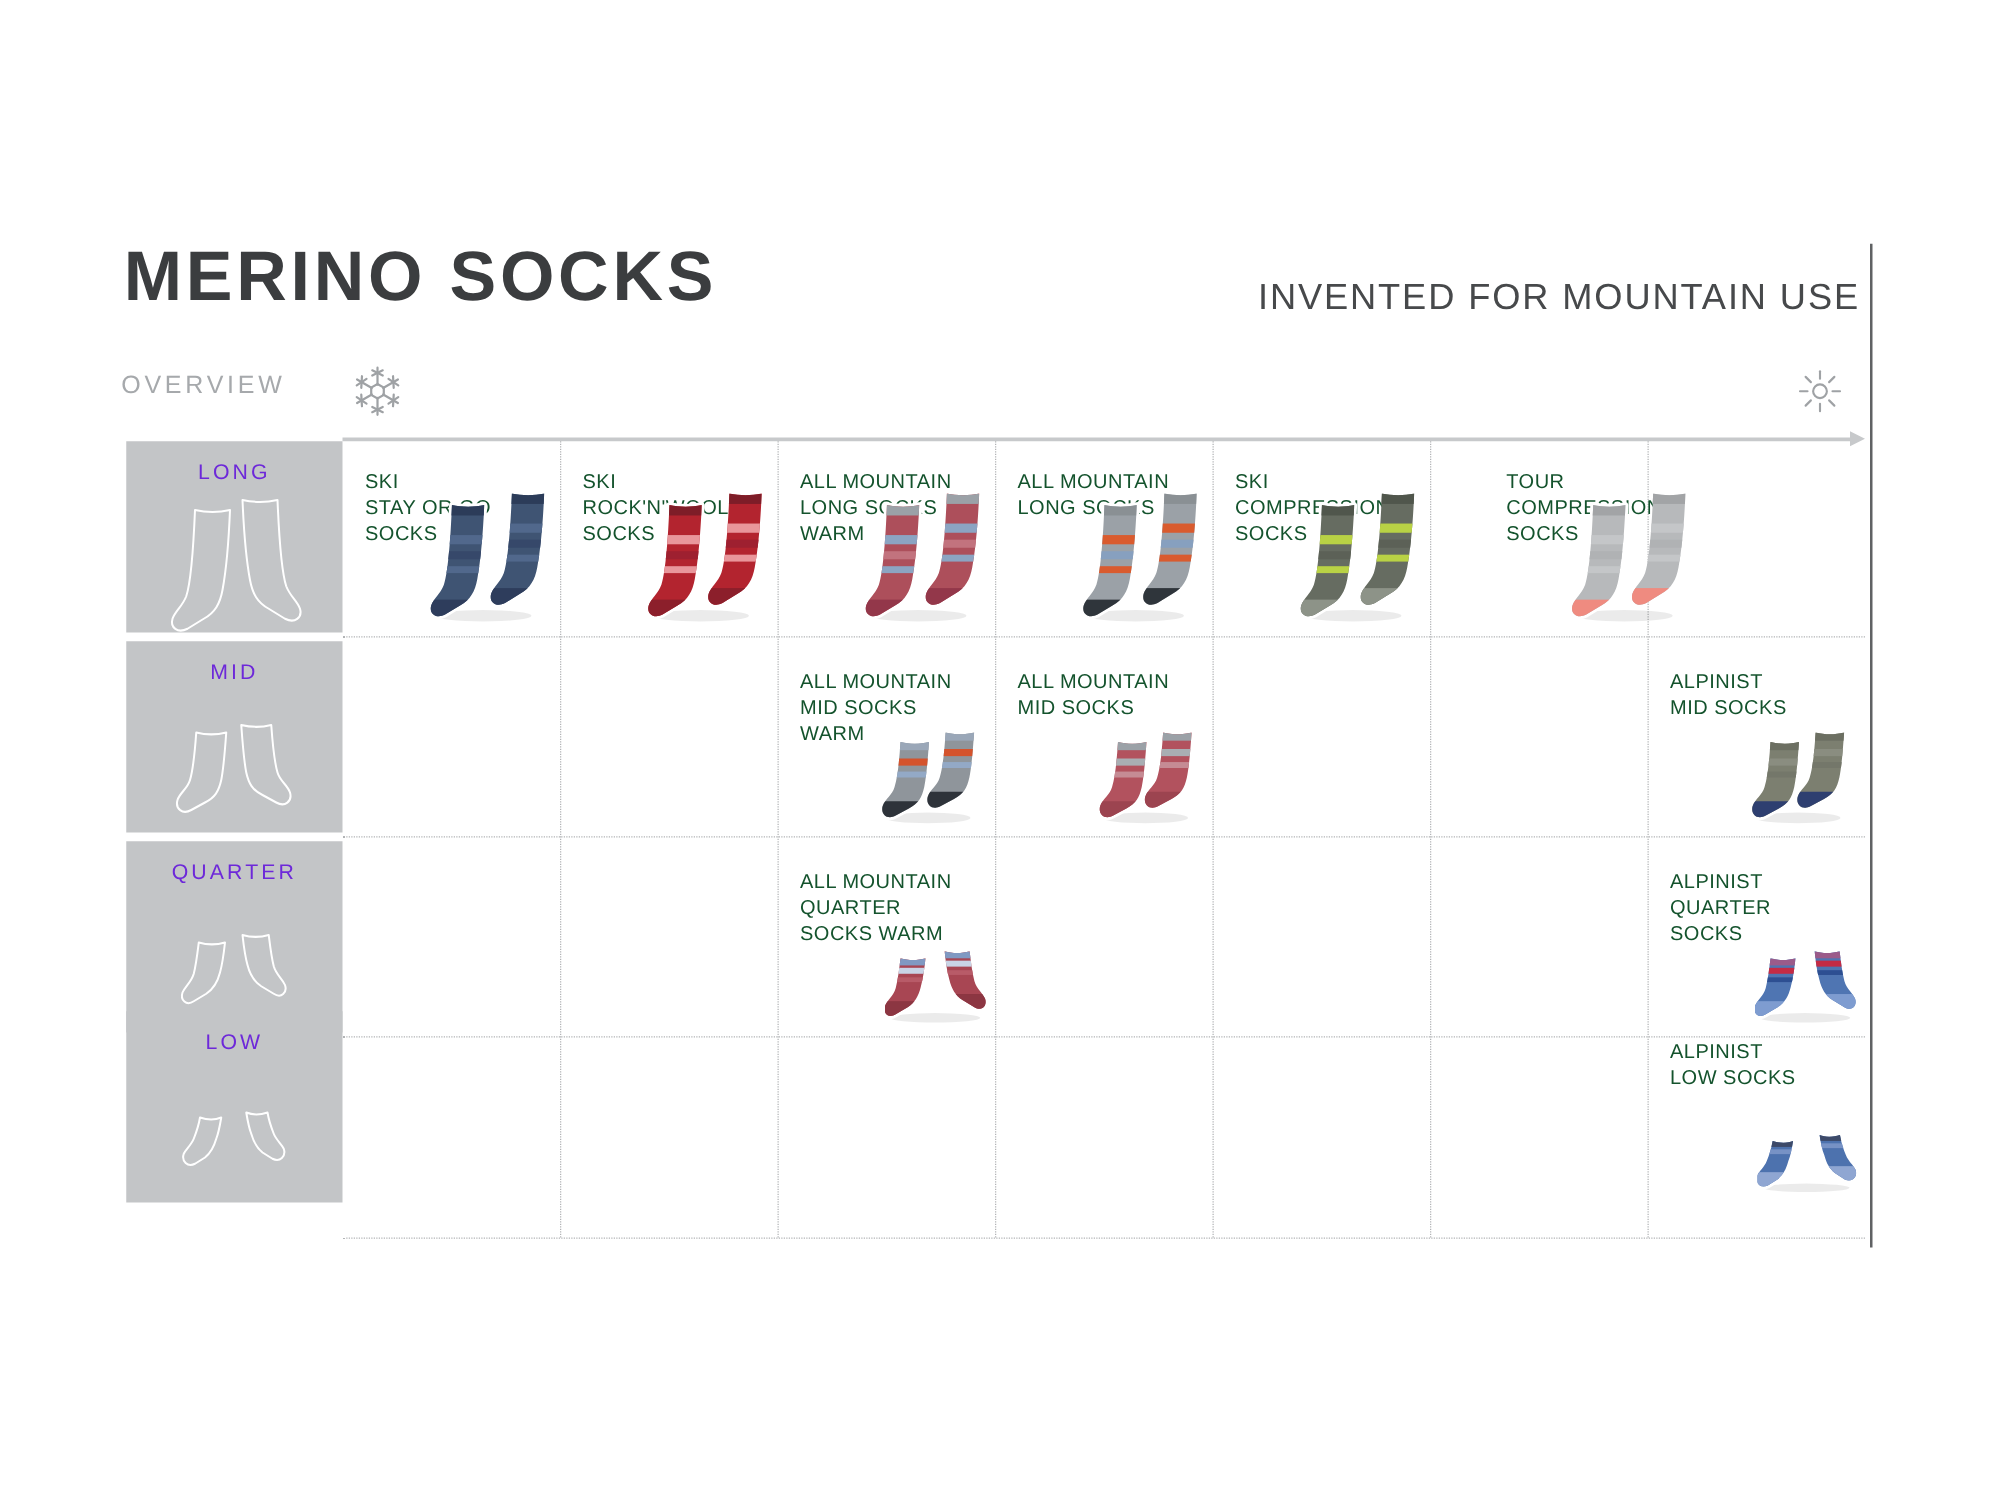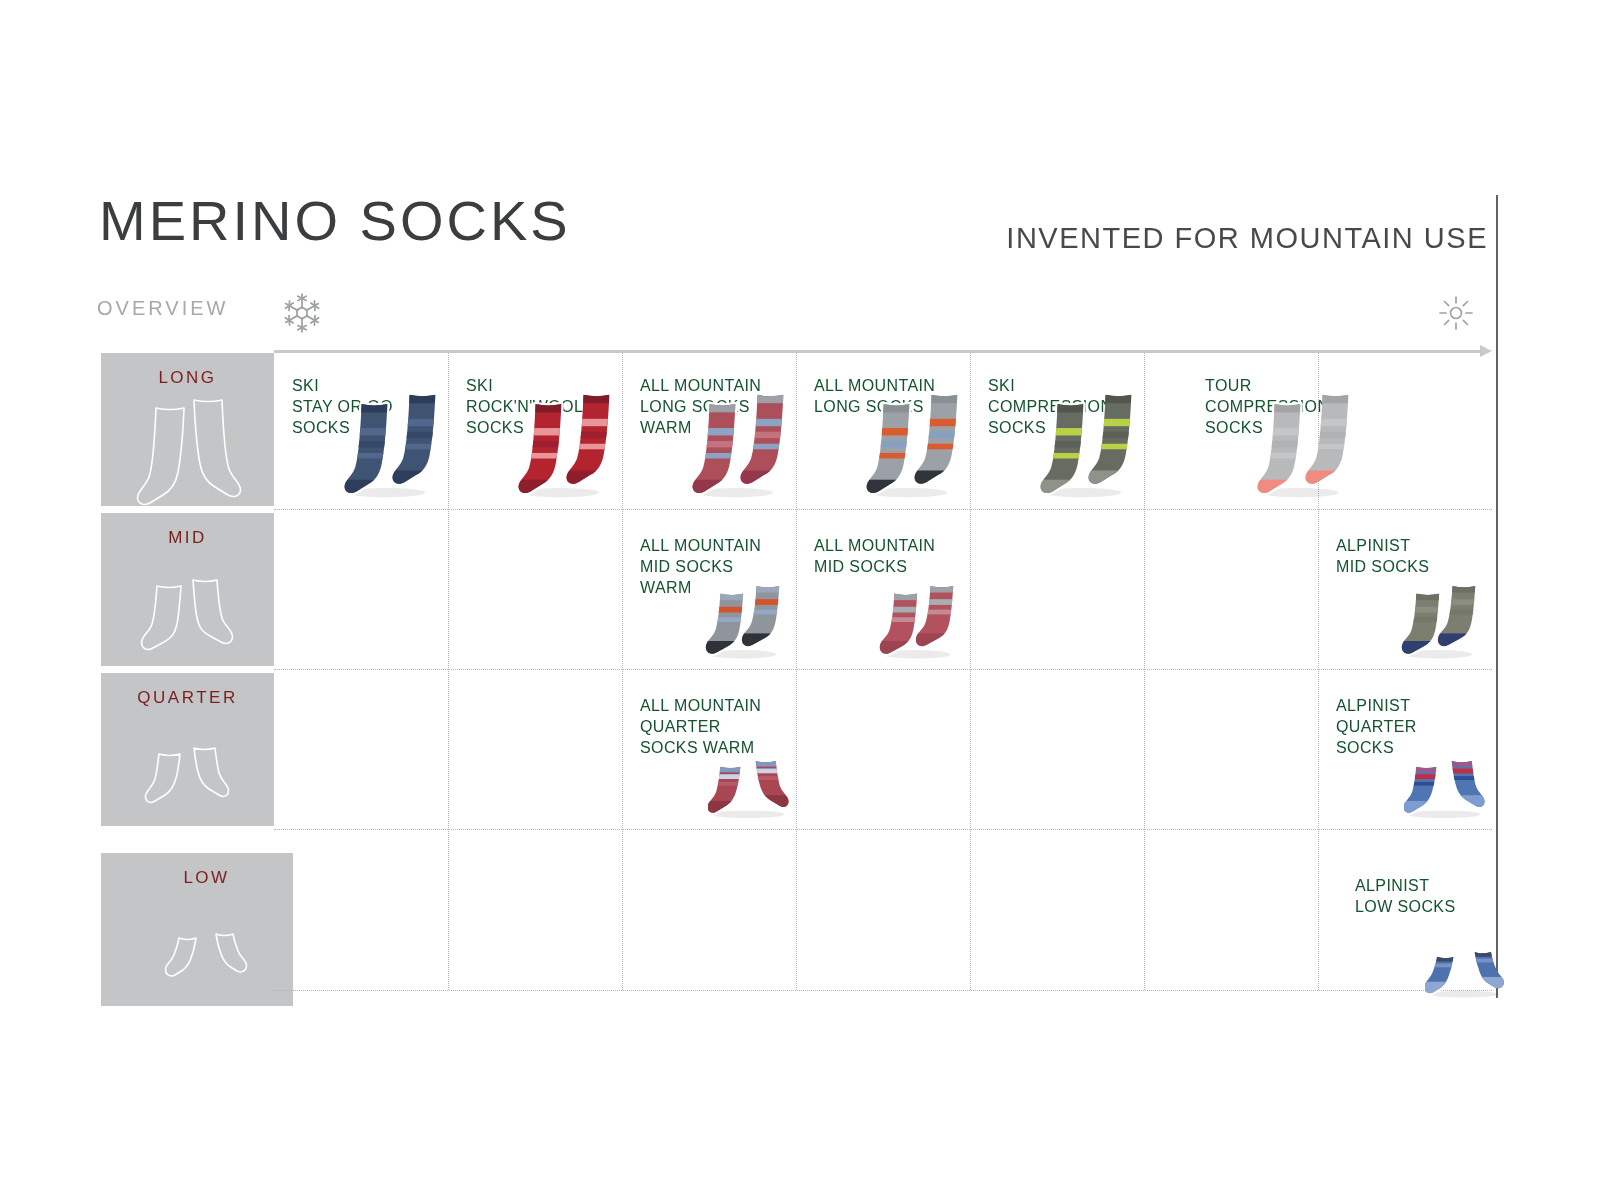--- a/index.html
+++ b/index.html
@@ -4,21 +4,21 @@
 <style>
   html,body{margin:0;padding:0;}
   body{
     width:1600px;height:1200px;position:relative;background:#ffffff;
     font-family:"Liberation Sans","DejaVu Sans",sans-serif;overflow:hidden;
     -webkit-font-smoothing:antialiased;
   }
   
   .page-title{
     position:absolute;left:99px;top:192px;font-size:56px;line-height:1.05;
-    font-weight:400;letter-spacing:3px;color:#3b3d3f;
+    font-weight:700;letter-spacing:3px;color:#3b3d3f;
   }
   .tagline{
     position:absolute;right:112px;top:222px;font-size:29px;font-weight:400;
     letter-spacing:1.5px;color:#47494b;margin-left:44px;
   }
   .section-label{
     position:absolute;left:97px;top:297px;font-size:20px;font-weight:400;
     letter-spacing:3px;color:#a6a9ac;
   }
   .cold-icon{position:absolute;left:280px;top:291px;}
@@ -26,23 +26,23 @@
   
   .axis-arrow{position:absolute;left:274px;top:350px;width:1206px;height:3px;background:#c7c9cb;}
   .axis-arrow::after{
     content:"";position:absolute;right:-12px;top:-5px;width:0;height:0;
     border-left:12px solid #c7c9cb;border-top:6.5px solid transparent;border-bottom:6.5px solid transparent;
   }
   .right-rule{position:absolute;left:1496px;top:195px;width:2px;height:803px;background:#606264;}
   
   .grid{position:absolute;left:101px;top:353px;width:1391px;height:637px;}
   .rowhdr{position:absolute;left:0;width:173px;height:153px;background:#c3c5c7;text-align:center;}
-  .rowhdr .rl{margin-top:15px;font-size:17px;letter-spacing:2.5px;color:#7f1d1d;font-weight:400;}
+  .rowhdr .rl{margin-top:15px;font-size:17px;letter-spacing:2.5px;color:#6d28d9;font-weight:400;}
   .rowhdr svg{display:block;margin:6px auto 0 auto;}
-  .r0{top:0;}.r1{top:160px;}.r2{top:320px;}.r3{top:500px;padding-left:19px;}
+  .r0{top:0;}.r1{top:160px;}.r2{top:320px;}.r3{top:456px;}
   .cell{position:absolute;width:174px;height:153px;}
   .c0{left:173px;}.c1{left:347px;}.c2{left:521px;}.c3{left:695px;}
   .c4{left:869px;}.c5{left:1086px;}.c6{left:1217px;}
   .cell .plabel{
     padding:22px 8px 0 18px;font-size:16px;line-height:21px;color:#14532d;
     letter-spacing:0.4px;white-space:pre-line;font-weight:400;
   }
   .sock-img{position:absolute;right:6px;bottom:6px;}
   .vdot{position:absolute;top:0;height:637px;width:0;border-left:1px dotted #b2b4b6;}
   .v0{left:347px;}.v1{left:521px;}.v2{left:695px;}.v3{left:869px;}.v4{left:1043px;}.v5{left:1217px;}

